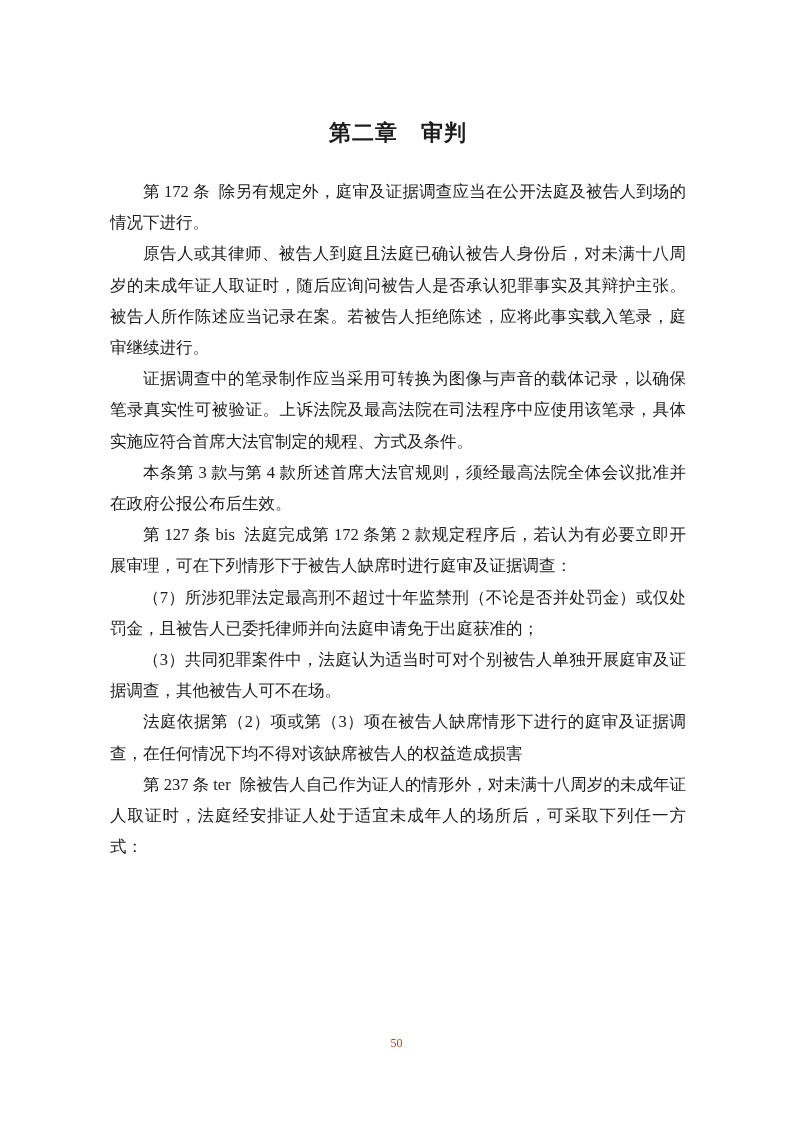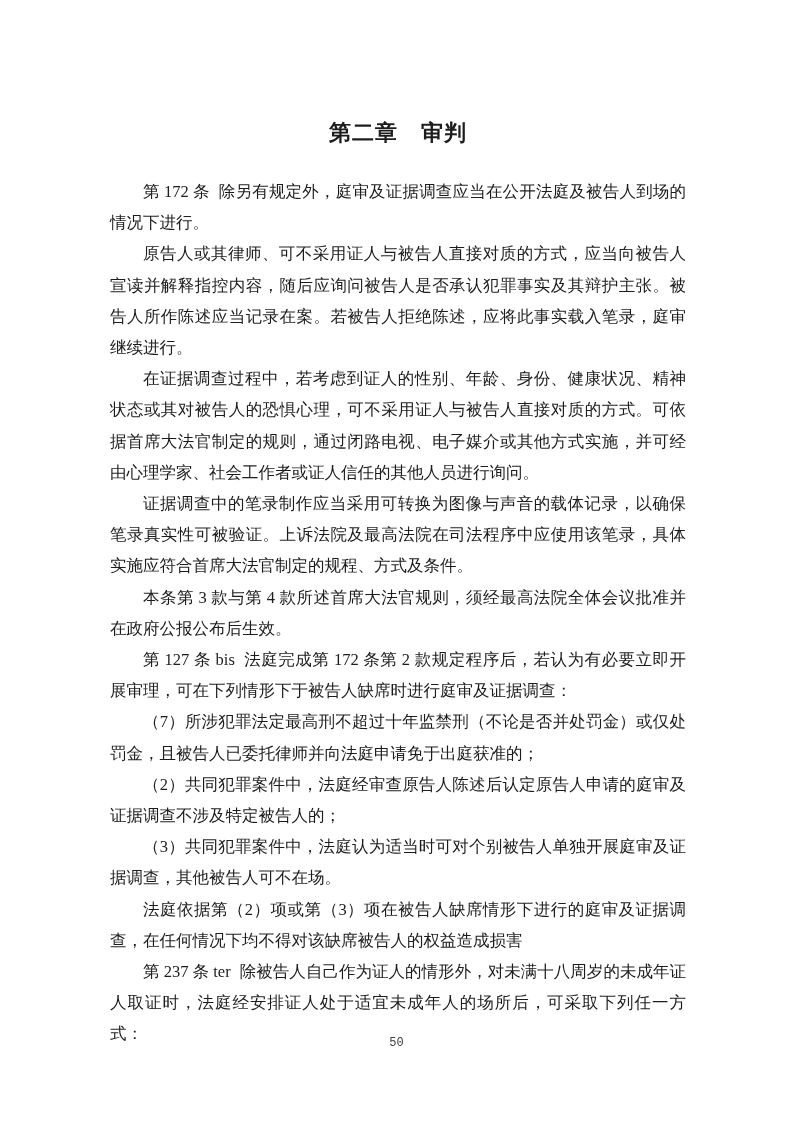--- a/index.html
+++ b/index.html
@@ -39,39 +39,37 @@
     font-weight: normal;
     margin-right: 0.55em;
   }
   .lead:empty { display: none; }
   .page-number {
     position: absolute;
     top: 1036px;
     left: 0;
     width: 793px;
     text-align: center;
-    font-family: Liberation Mono, monospace;
+    font-family: Liberation Serif, serif;
     font-size: 12px;
-    color: #404040;
+    color: #c2410c;
   }
 </style>
 </head>
 <body>
 
 <div class="page">
   <div class="content">
     <div class="chapter-title">第二章　审判</div>
     <div class="body-text">
       <p><span class="lead">第 172 条</span><span>除另有规定外，庭审及证据调查应当在公开法庭及被告人到场的情况下进行。</span></p>
-      <p><span>原告人或其律师、可不采用证人与被告人直接对质的方式，应当向被告人宣读并解释指控内容，随后应询问被告人是否承认犯罪事实及其辩护主张。被告人所作陈述应当记录在案。若被告人拒绝陈述，应将此事实载入笔录，庭审继续进行。</span></p>
-      <p><span>在证据调查过程中，若考虑到证人的性别、年龄、身份、健康状况、精神状态或其对被告人的恐惧心理，可不采用证人与被告人直接对质的方式。可依据首席大法官制定的规则，通过闭路电视、电子媒介或其他方式实施，并可经由心理学家、社会工作者或证人信任的其他人员进行询问。</span></p>
+      <p><span>原告人或其律师、被告人到庭且法庭已确认被告人身份后，对未满十八周岁的未成年证人取证时，随后应询问被告人是否承认犯罪事实及其辩护主张。被告人所作陈述应当记录在案。若被告人拒绝陈述，应将此事实载入笔录，庭审继续进行。</span></p>
       <p><span>证据调查中的笔录制作应当采用可转换为图像与声音的载体记录，以确保笔录真实性可被验证。上诉法院及最高法院在司法程序中应使用该笔录，具体实施应符合首席大法官制定的规程、方式及条件。</span></p>
       <p><span>本条第 3 款与第 4 款所述首席大法官规则，须经最高法院全体会议批准并在政府公报公布后生效。</span></p>
       <p><span class="lead">第 127 条 bis</span><span>法庭完成第 172 条第 2 款规定程序后，若认为有必要立即开展审理，可在下列情形下于被告人缺席时进行庭审及证据调查：</span></p>
       <p><span>（7）所涉犯罪法定最高刑不超过十年监禁刑（不论是否并处罚金）或仅处罚金，且被告人已委托律师并向法庭申请免于出庭获准的；</span></p>
-      <p><span>（2）共同犯罪案件中，法庭经审查原告人陈述后认定原告人申请的庭审及证据调查不涉及特定被告人的；</span></p>
       <p><span>（3）共同犯罪案件中，法庭认为适当时可对个别被告人单独开展庭审及证据调查，其他被告人可不在场。</span></p>
       <p><span>法庭依据第（2）项或第（3）项在被告人缺席情形下进行的庭审及证据调查，在任何情况下均不得对该缺席被告人的权益造成损害</span></p>
       <p><span class="lead">第 237 条 ter</span><span>除被告人自己作为证人的情形外，对未满十八周岁的未成年证人取证时，法庭经安排证人处于适宜未成年人的场所后，可采取下列任一方式：</span></p>
     </div>
   </div>
   <div class="page-number">50</div>
 </div>
 
 </body></html>

